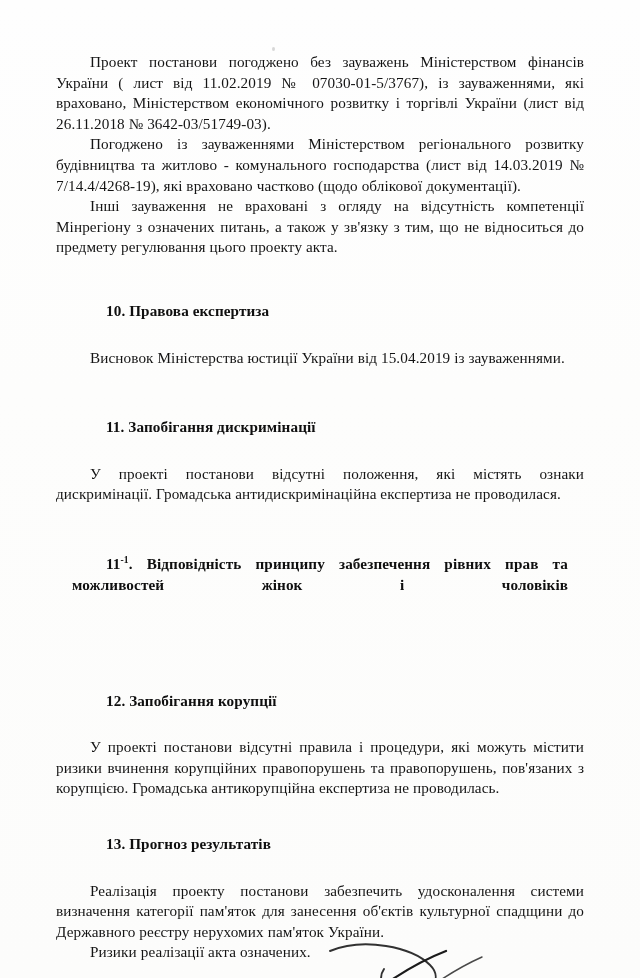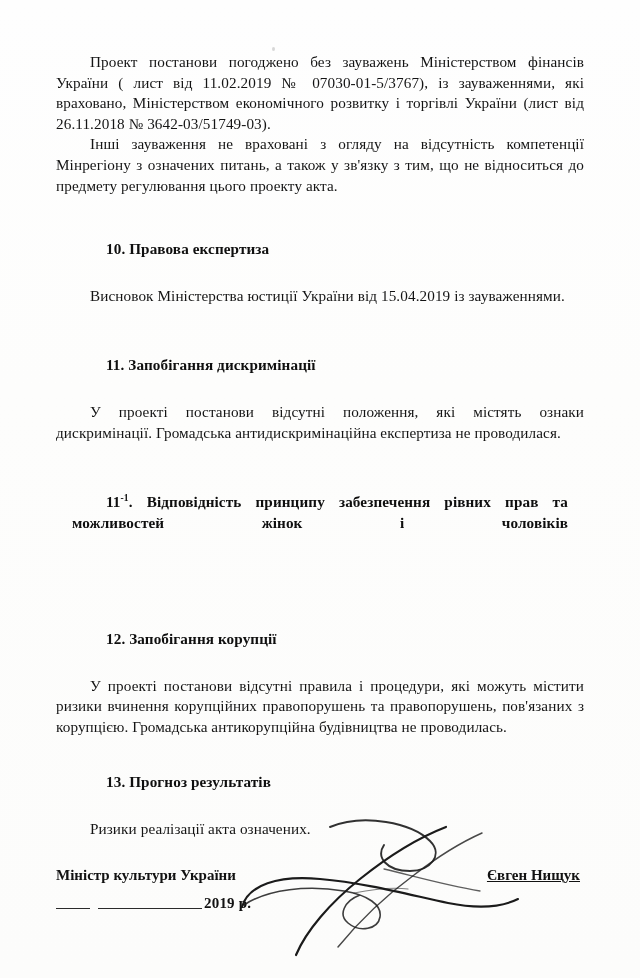--- a/index.html
+++ b/index.html
@@ -159,20 +159,21 @@
 <body>
 
 <div class="page">
 
   <div class="speck"></div>
 
   <div class="page-inner">
 
     <p class="body-text">Проект постанови погоджено без зауважень Міністерством фінансів України ( лист від 11.02.2019 № 07030-01-5/3767), із зауваженнями, які враховано, Міністерством економічного розвитку і торгівлі України (лист від 26.11.2018 № 3642-03/51749-03).</p>
 
+    <p class="body-text">Погоджено із зауваженнями Міністерством регіонального розвитку будівництва та житлово - комунального господарства (лист від 14.03.2019 № 7/14.4/4268-19), які враховано частково (щодо облікової документації).</p>
 
     <p class="body-text">Інші зауваження не враховані з огляду на відсутність компетенції Мінрегіону з означених питань, а також у зв'язку з тим, що не відноситься до предмету регулювання цього проекту акта.</p>
 
     <div class="gap-lg"></div>
 
     <h2 class="section-head">10. Правова експертиза</h2>
     <div class="gap-sm"></div>
     <p class="body-text">Висновок Міністерства юстиції України від 15.04.2019 із зауваженнями.</p>
 
     <div class="gap-xl"></div>
@@ -183,26 +184,27 @@
 
     <div class="gap-xl"></div>
 
     <h2 class="section-head justified"><span>11</span><span class="sup">-1</span><span>. Відповідність принципу забезпечення рівних прав та можливостей жінок і чоловіків</span></h2>
     <div class="gap-sm"></div>
 
     <div class="gap-xl"></div>
 
     <h2 class="section-head">12. Запобігання корупції</h2>
     <div class="gap-sm"></div>
-    <p class="body-text">У проекті постанови відсутні правила і процедури, які можуть містити ризики вчинення корупційних правопорушень та правопорушень, пов'язаних з корупцією. Громадська антикорупційна будівництва не проводилась.</p>
+    <p class="body-text">У проекті постанови відсутні правила і процедури, які можуть містити ризики вчинення корупційних правопорушень та правопорушень, пов'язаних з корупцією. Громадська антикорупційна експертиза не проводилась.</p>
 
     <div class="gap-md"></div>
 
     <h2 class="section-head">13. Прогноз результатів</h2>
     <div class="gap-sm"></div>
+    <p class="body-text">Реалізація проекту постанови забезпечить удосконалення системи визначення категорії пам'яток для занесення об'єктів культурної спадщини до Державного реєстру нерухомих пам'яток України.</p>
     <p class="body-text">Ризики реалізації акта означених.</p>
 
     <div class="sig-block">
 
       <div class="signature-mark">
         <svg viewBox="0 0 310 140" xmlns="http://www.w3.org/2000/svg">
           <g fill="none" stroke="#1b1b1b" stroke-linecap="round" stroke-linejoin="round">
             <path d="M96 8 C130 -6 178 4 196 22 C210 36 196 52 176 52 C152 52 142 38 150 26" stroke-width="1.9" opacity=".9"></path>
             <path d="M8 88 C14 66 44 56 86 60 C132 64 176 76 214 84 C244 90 268 88 284 80" stroke-width="2.1"></path>
             <path d="M10 86 C34 70 74 66 110 72 C134 76 148 86 146 98 C144 110 126 114 114 104

